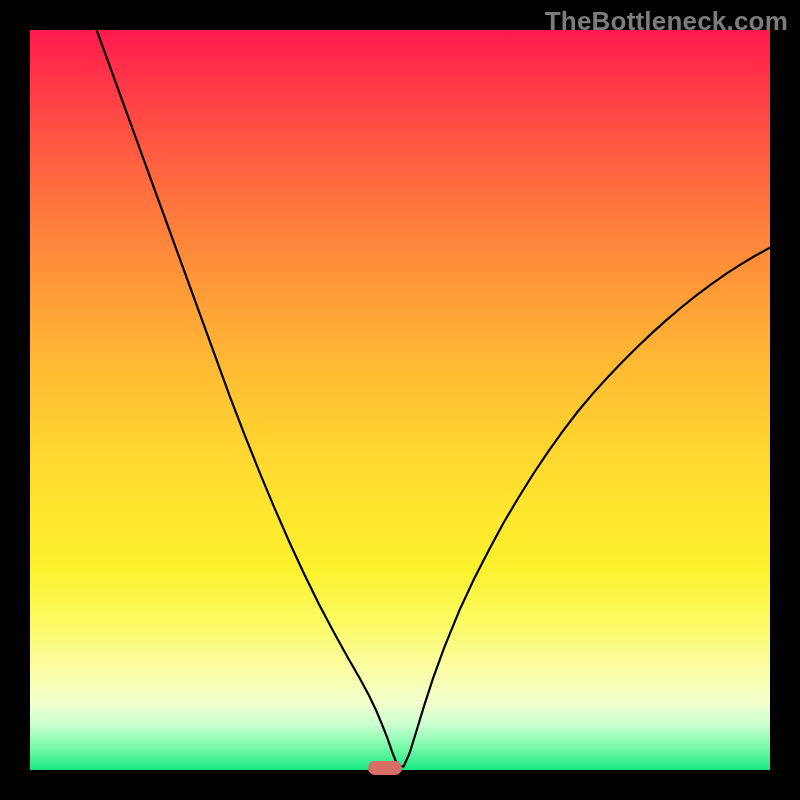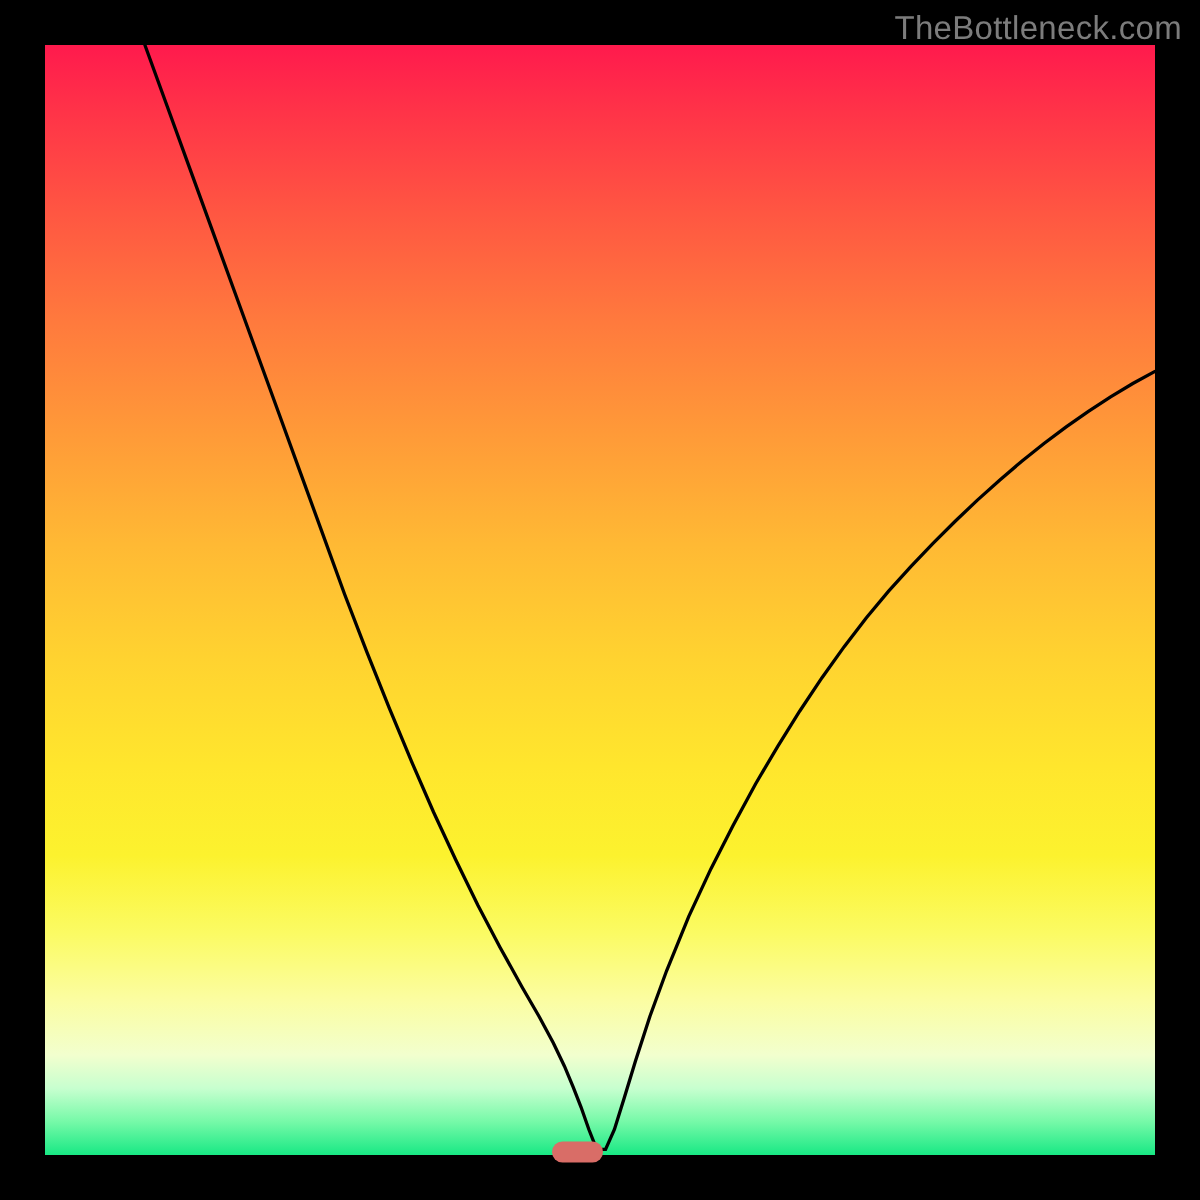--- a/index.html
+++ b/index.html
@@ -33,22 +33,22 @@
       #c7ffcf 94%,
       #76f9a8 97%,
       #18e884 100%
     );
   }
   .watermark {
     position: absolute;
     top: 6px;
     right: 12px;
     color: #7c7c7c;
-    font-size: 22px;
-    font-weight: 400;
+    font-size: 26px;
+    font-weight: 700;
     letter-spacing: 0.2px;
     user-select: none;
   }
   .marker {
     position: absolute;
     width: 34px;
     height: 14px;
     background: #d96d67;
     border-radius: 7px;
     transform: translate(-50%, -50%);

